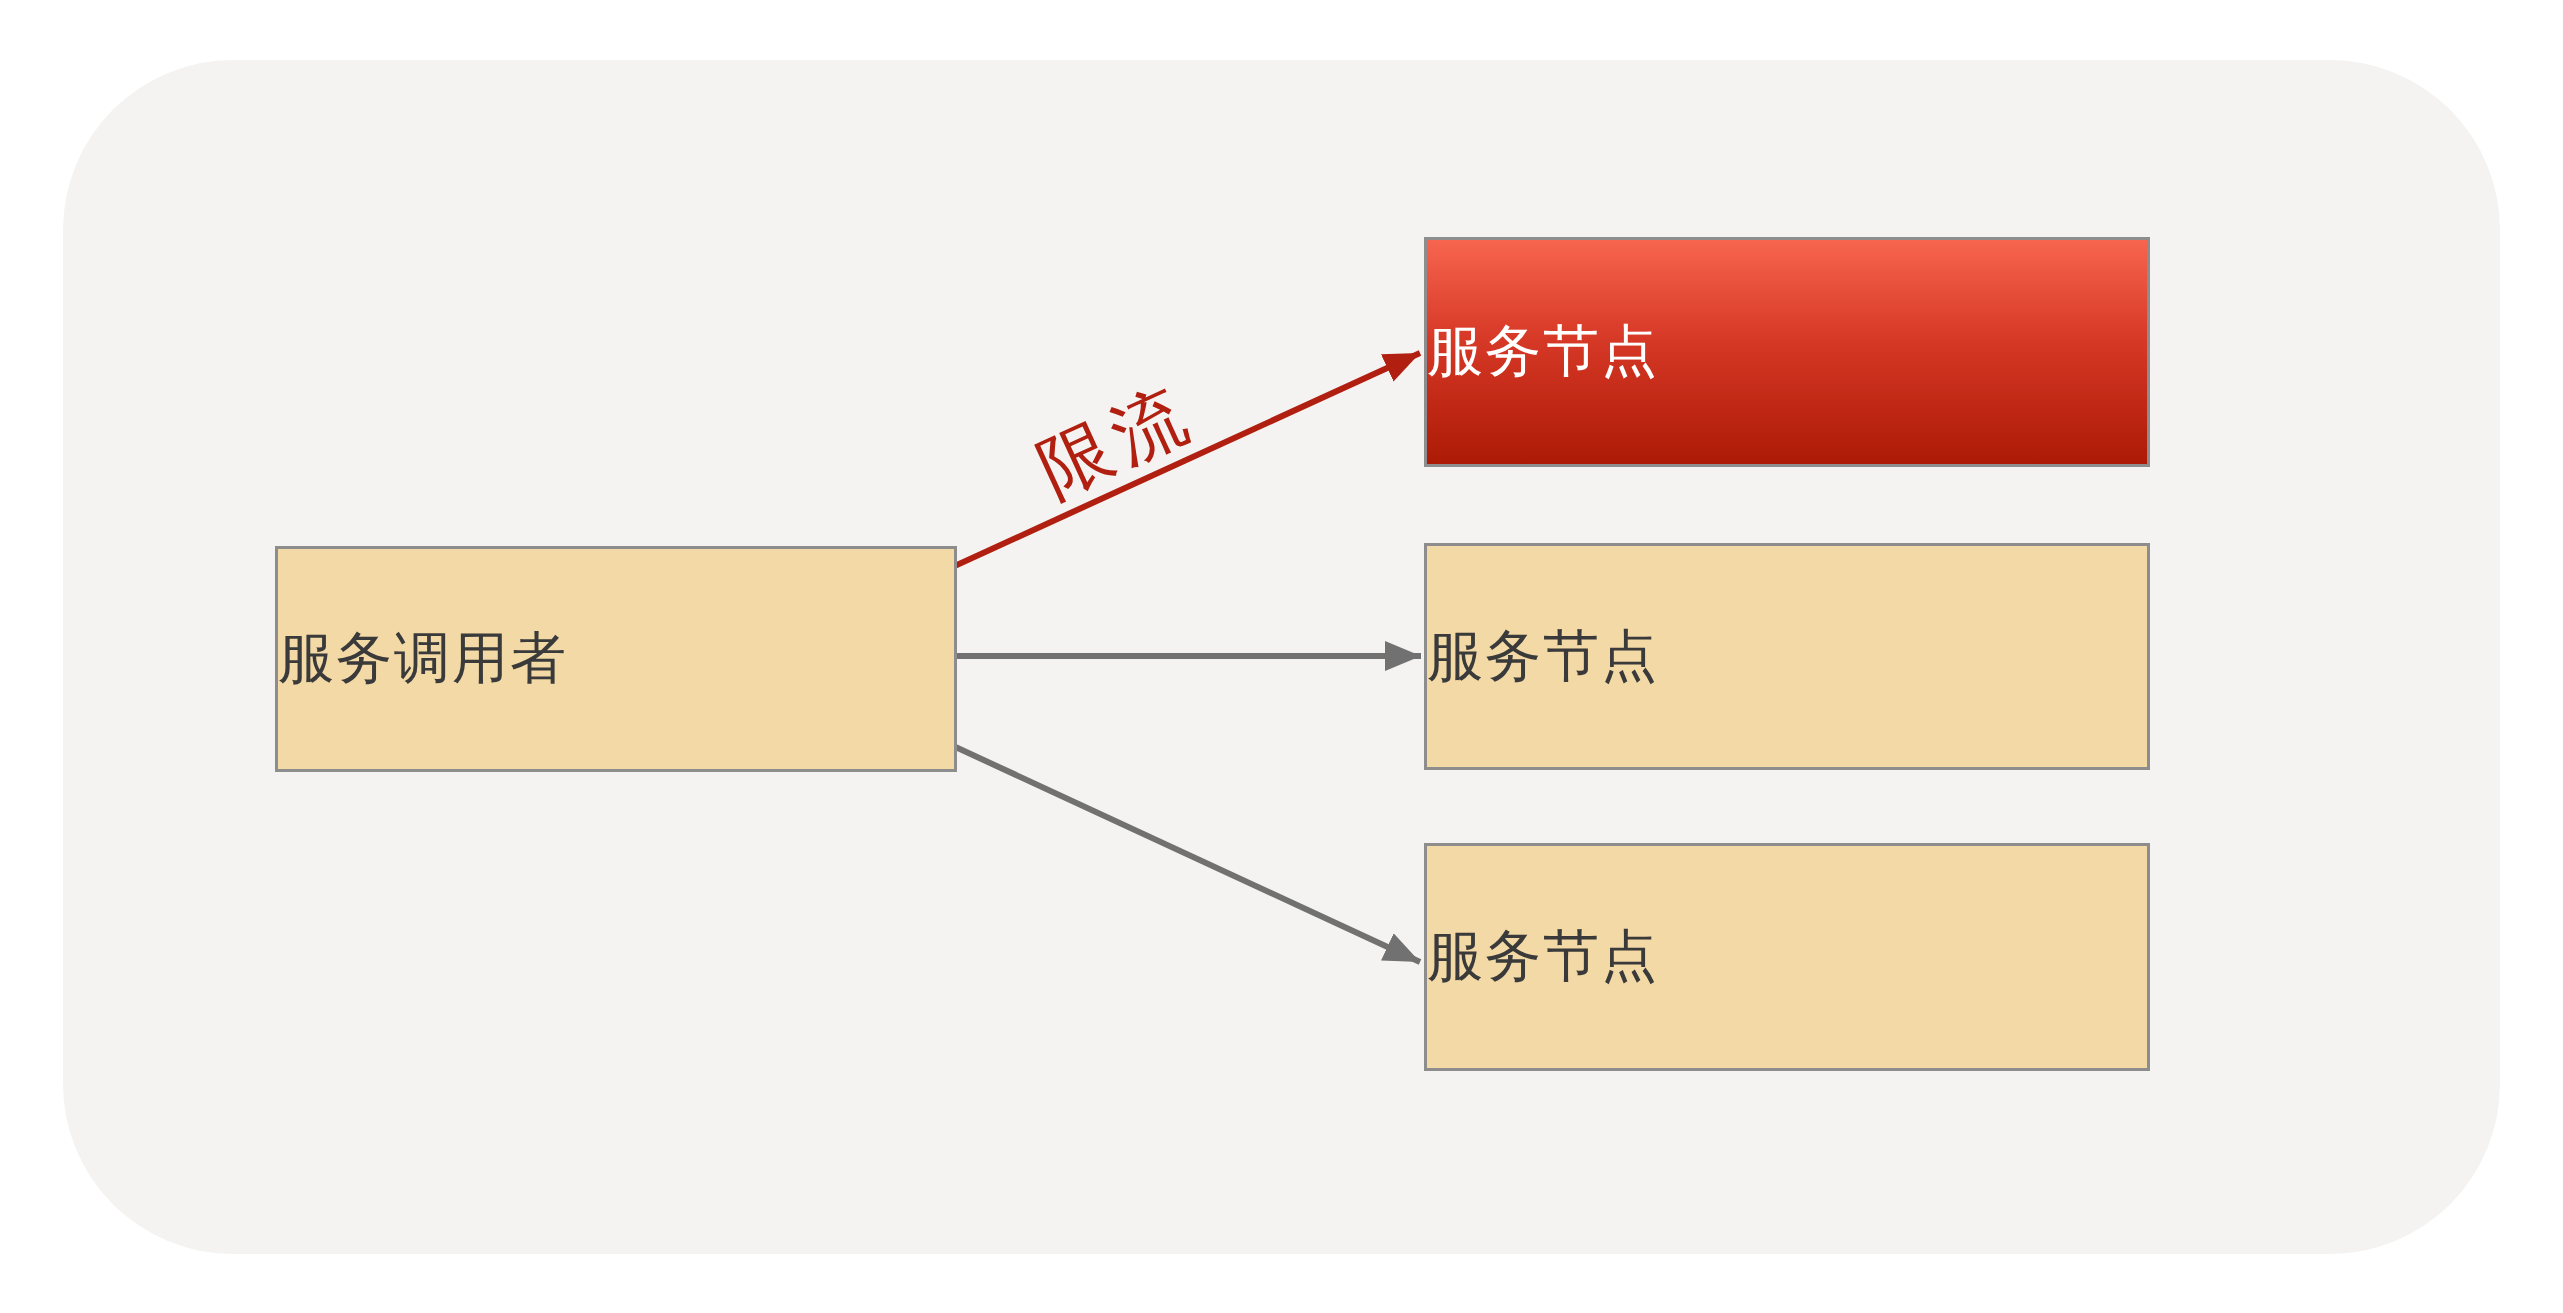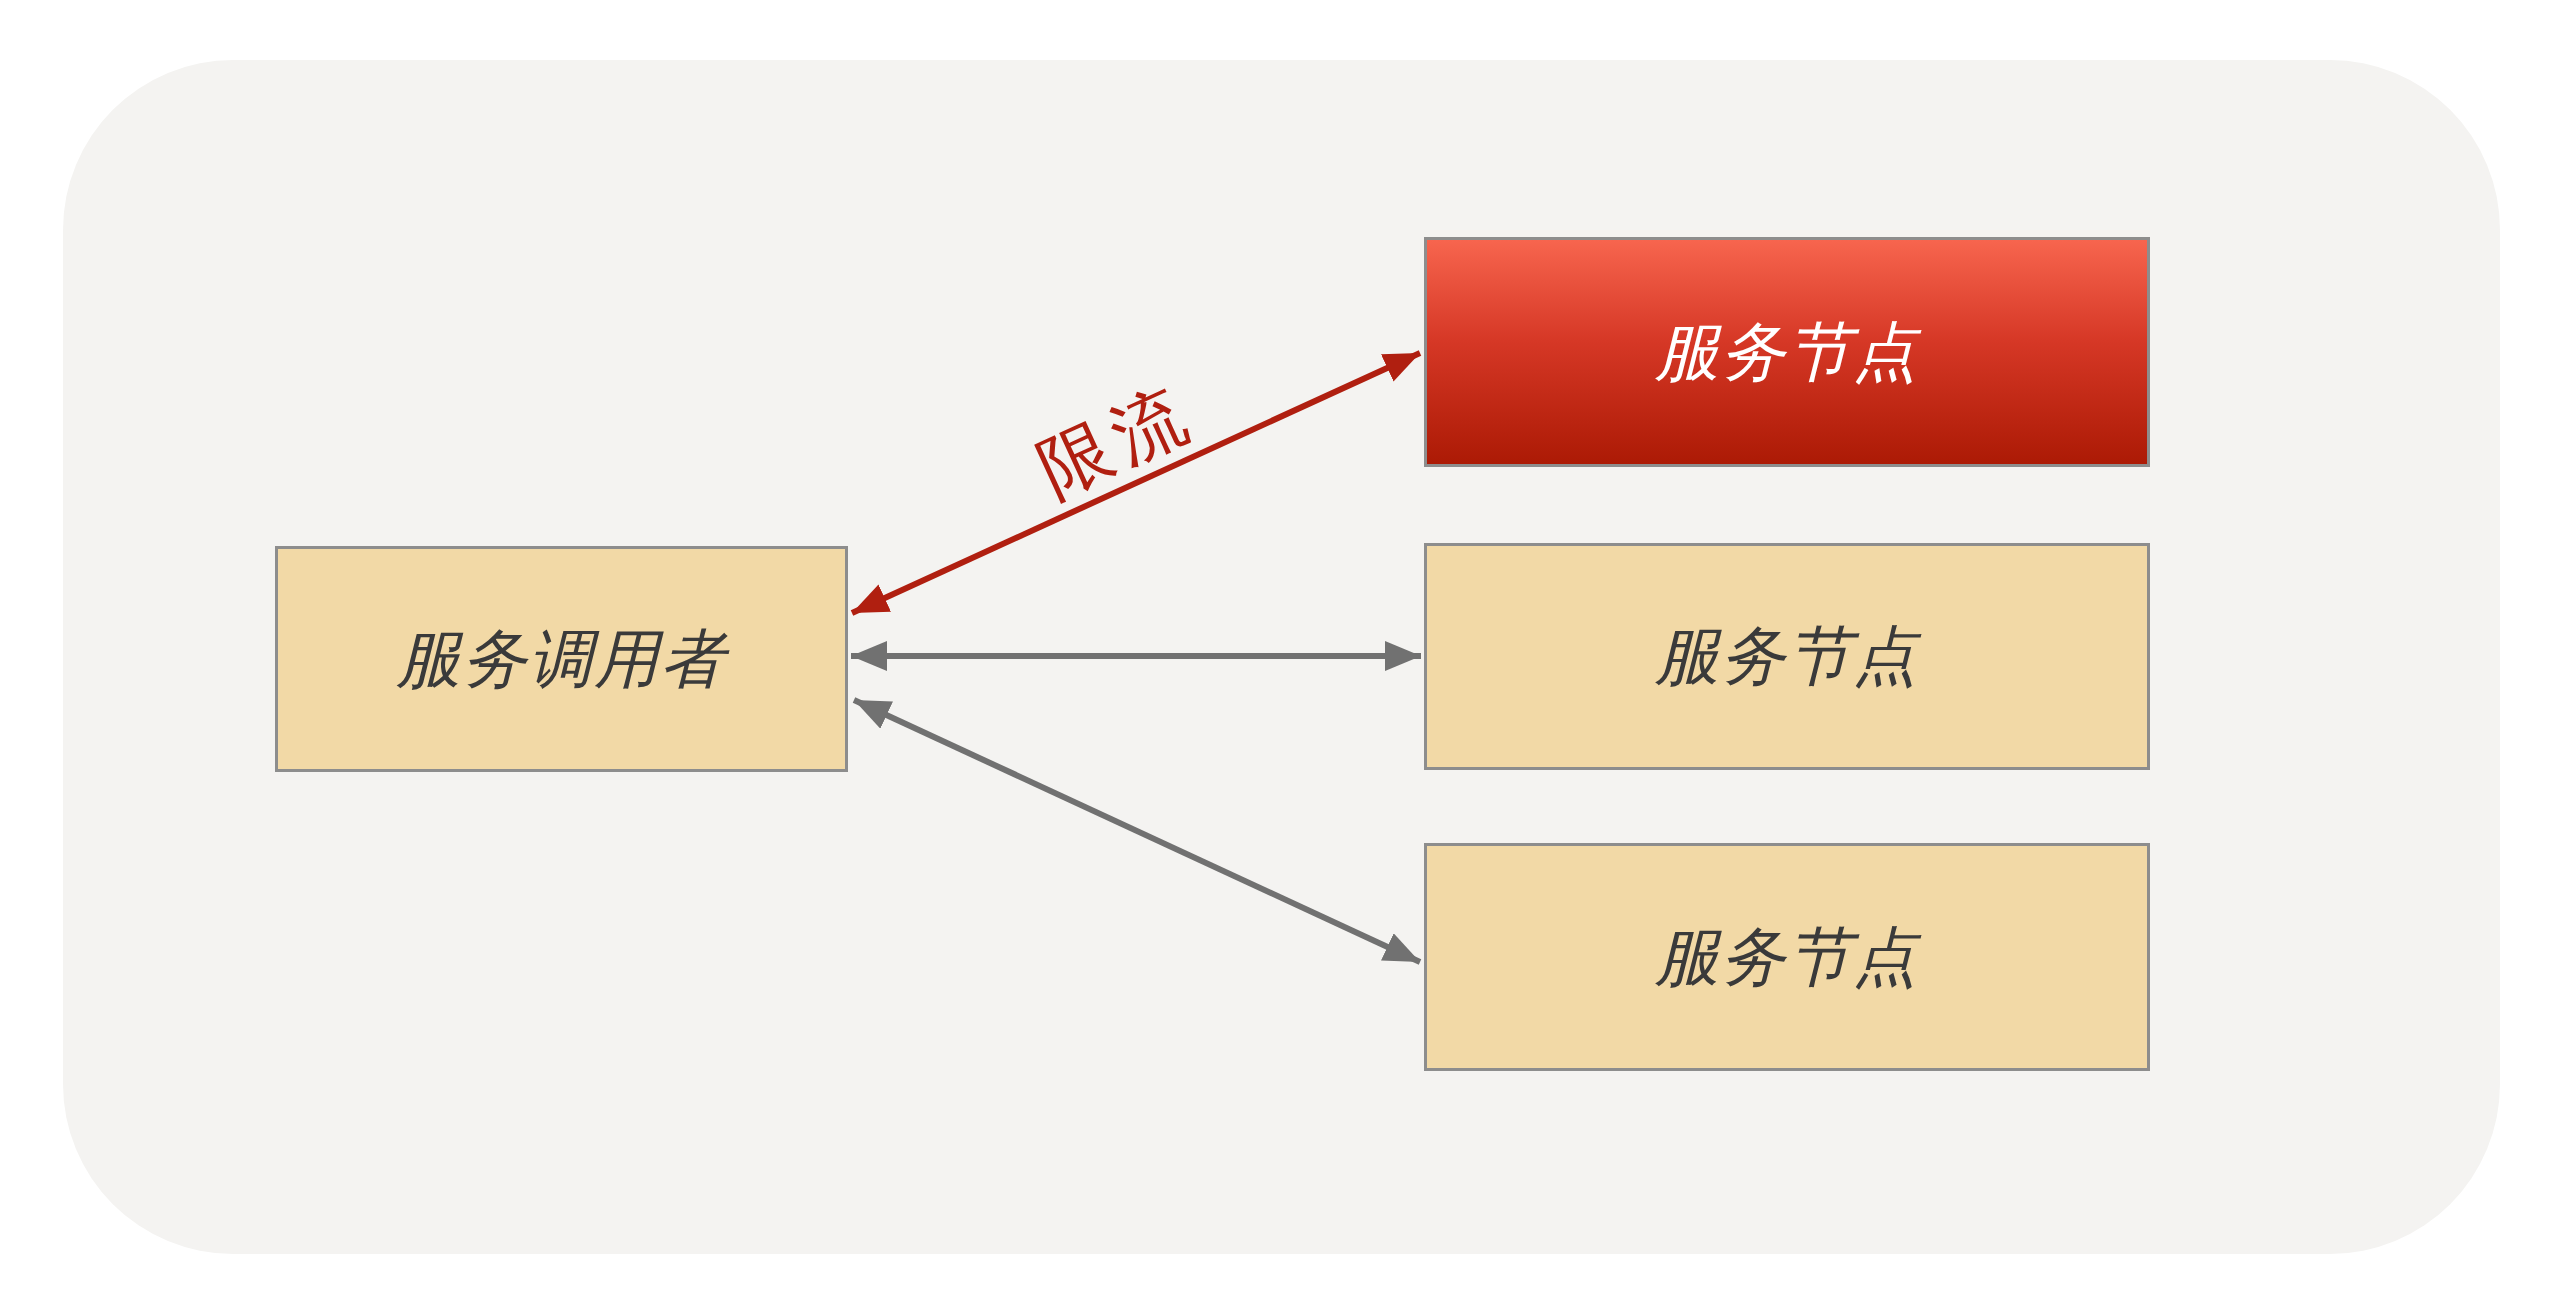--- a/index.html
+++ b/index.html
@@ -14,25 +14,25 @@
   .canvas {
     position:relative; width:2563px; height:1313px;
     background:var(--page-bg); overflow:hidden;
   }
   .panel {
     position:absolute; left:63px; top:60px; width:2437px; height:1194px;
     background:var(--panel-bg); border-radius:170px;
   }
   .arrow-layer { position:absolute; left:0; top:0; width:2563px; height:1313px; pointer-events:none; }
   .node {
-    position:absolute; display:flex; align-items:center; justify-content:center;
+    position:absolute; display:flex; align-items:center; justify-content:flex-start;
     background:var(--node-fill); border:3px solid var(--node-border);
-    color:var(--node-text); font-size:64px; letter-spacing:2px;font-style:italic;
+    color:var(--node-text); font-size:56px; letter-spacing:2px;
   }
-  .node-caller  { left:275px;  top:546px; width:573px; height:226px; }
+  .node-caller  { left:275px;  top:546px; width:682px; height:226px; }
   .node-top     { left:1424px; top:237px; width:726px; height:230px;
     background:linear-gradient(180deg, var(--red-top) 0%, var(--red-mid) 45%, var(--red-bottom) 100%);
     color:var(--red-text); }
   .node-middle  { left:1424px; top:543px; width:726px; height:227px; }
   .node-bottom  { left:1424px; top:843px; width:726px; height:228px; }
   .edge-label {
     position:absolute; left:1116px; top:442px;
     transform:translate(-50%,-50%) rotate(-24.5deg);
     color:var(--arrow-red); font-size:72px; letter-spacing:8px; white-space:nowrap;
   }

